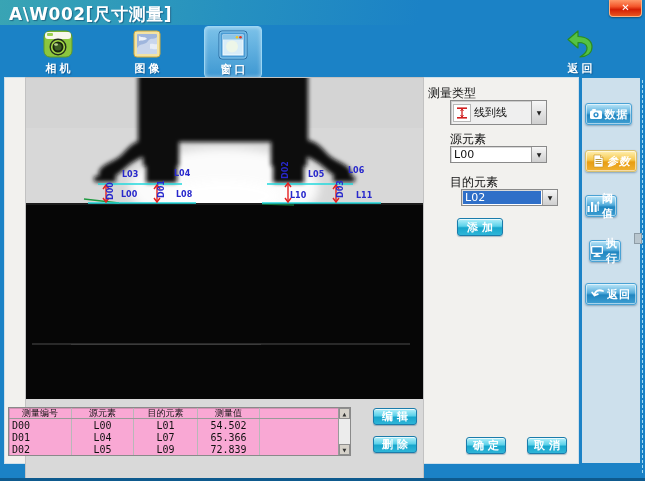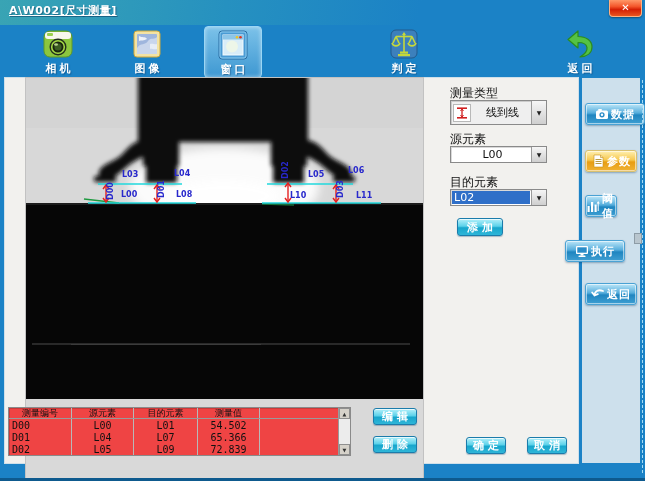--- a/index.html
+++ b/index.html
@@ -2,22 +2,22 @@
 <html><head>
 <meta charset="utf-8">
 <style>
   * { margin:0; padding:0; box-sizing:border-box; }
   body { background:#555; font-family:"DejaVu Sans","Liberation Sans",sans-serif; }
   .window { position:relative; width:645px; height:481px; background:#1b82c6; overflow:hidden; }
 
   
   .titlebar { position:absolute; left:0; top:0; right:0; height:25px;
     background:linear-gradient(100deg,#39a4b4 0%,#2691c0 35%,#1b82c6 65%); }
-  .title-text { position:absolute; left:9px; top:3px; color:#fff; font-size:11px; font-weight:bold;
-    text-shadow:1px 1px 1px rgba(0,40,80,.45); letter-spacing:.5px;text-decoration:underline; }
+  .title-text { position:absolute; left:9px; top:3px; color:#fff; font-size:17px; font-weight:bold;
+    text-shadow:1px 1px 1px rgba(0,40,80,.45); letter-spacing:.5px; }
   .close-btn { position:absolute; right:3px; top:0; width:33px; height:17px;
     background:linear-gradient(180deg,#ff9868 0%,#f4572c 40%,#d41f04 60%,#e8541e 100%);
     border:1px solid #ffb080; border-top:none; border-radius:0 0 4px 4px;
     color:#fff; font-size:10px; font-weight:bold; text-align:center; line-height:15px;
     box-shadow:0 1px 2px rgba(0,0,0,.4); cursor:pointer; }
 
   
   .tb-btn { position:absolute; top:26px; width:58px; height:52px; display:flex; flex-direction:column;
     align-items:center; border-radius:4px; cursor:pointer; }
   .tb-btn.active { background:linear-gradient(180deg,#7cc2e9,#429ad0 2%,#3e98d2); 
@@ -37,44 +37,44 @@
   
   .photo { position:absolute; left:21px; top:0; width:397px; height:416px; background:#d9d9d9; overflow:hidden;
     outline:1px solid #c2c2c2; }
   .mlabel { position:absolute; font-size:8px; font-weight:bold; color:#2828cc; line-height:1; white-space:nowrap; }
   .mlabel.rot { transform:rotate(-90deg); }
 
   
   .ctrl-label { position:absolute; font-size:12px; color:#111; white-space:nowrap; }
   .combo { position:absolute; display:flex; align-items:center; background:#fff; border:1px solid #8a8a8a;
     box-shadow:inset 1px 1px 0 rgba(0,0,0,.15); cursor:pointer; }
-  .combo .val { flex:1; font-size:11px; padding-left:3px; color:#111; overflow:hidden; white-space:nowrap;text-align:center; }
+  .combo .val { flex:1; font-size:11px; padding-left:3px; color:#111; overflow:hidden; white-space:nowrap; }
   .combo .val.selected { background:#2f6fc8; color:#fff; margin:1px; padding-left:2px; align-self:stretch; display:flex; align-items:center; }
   .combo .arrow-btn { width:15px; align-self:stretch; background:linear-gradient(180deg,#f6f6f6,#cfcfcf);
     border-left:1px solid #9a9a9a; font-size:6px; color:#222; display:flex; align-items:center; justify-content:center; }
   .type-icon-box { width:18px; height:18px; background:#fff; border:1px solid #b8b8b8; margin-left:2px;
     display:flex; align-items:center; justify-content:center; }
 
   
   .btn-cyan { position:absolute; display:flex; align-items:center; justify-content:center;
     background:linear-gradient(180deg,#b4f0fa 0%,#5cd2ea 45%,#17a6cc 55%,#2fb6d8 100%);
     border:1px solid #1b7cab; border-radius:3px; color:#fff; font-weight:bold; font-size:11px;
     letter-spacing:4px; padding-left:4px; box-shadow:inset 0 1px 0 rgba(255,255,255,.7),0 1px 1px rgba(0,60,100,.3);
     cursor:pointer; }
 
   
   .side-btn { position:absolute; left:3px; width:52px; height:22px; display:flex; align-items:center; justify-content:center;
     gap:2px; border-radius:3px; border:1px solid #4aa2d4; color:#fff; font-weight:bold; font-size:11px; letter-spacing:1px;
     background:linear-gradient(180deg,#bce6f8 0%,#55addc 45%,#1f85c0 55%,#3f9fd2 100%);
     box-shadow:inset 0 0 0 1px rgba(255,255,255,.55),0 1px 2px rgba(0,50,90,.35); cursor:pointer; }
-  .side-btn.active { background:linear-gradient(180deg,#fff0b2 0%,#f6c84e 45%,#e89d12 55%,#f0b233 100%); border-color:#d8c070; }
+  .side-btn.active { background:linear-gradient(180deg,#fff0b2 0%,#f6c84e 45%,#e89d12 55%,#f0b233 100%); border-color:#d8c070;font-style:italic; }
   .sb-icon { width:14px; height:14px; flex:none; }
 
   
-  .meas-table { position:absolute; left:3px; top:329px; width:343px; height:49px; background:#ef4444;
+  .meas-table { position:absolute; left:3px; top:329px; width:343px; height:49px; background:#f9a8d4;
     border:1px solid #8a8a8a; box-shadow:inset 1px 1px 0 rgba(0,0,0,.15); display:flex; }
   .tbl-main { flex:1; }
   .tbl-row { display:flex; height:12px; align-items:center; }
   .tbl-row.head { height:11px; border-bottom:1px solid #9a9a9a; }
   .tbl-cell { font-size:9px; color:#111; overflow:hidden; white-space:nowrap; text-align:center;
     border-right:1px solid #b8b8b8; align-self:stretch; display:flex; align-items:center; justify-content:center; }
   .tbl-row.head .tbl-cell { font-family:"DejaVu Sans","Liberation Sans",sans-serif; }
   .tbl-row.body .tbl-cell { font-family:"DejaVu Sans Mono","Liberation Mono",monospace; font-size:10px; }
   .tbl-row.body .tbl-cell:first-child { justify-content:flex-start; padding-left:3px; }
   .c0{width:63px;} .c1{width:62px;} .c2{width:64px;} .c3{width:62px;} .c4{width:78px;border-right:none;}
@@ -126,39 +126,20 @@
       <rect x="6" y="6" width="20" height="20" fill="#d9edf8" stroke="#f2fafe"></rect>
       <rect x="6" y="6" width="20" height="4.5" fill="#8ec6e8"></rect>
       <circle cx="23.5" cy="8.2" r="1.3" fill="#e23420"></circle>
       <circle cx="20" cy="8.2" r="1.3" fill="#f2c41e"></circle>
       <circle cx="15" cy="17.5" r="6" fill="#eef6e6" opacity=".9"></circle>
     </svg>
     <span class="tb-label">窗口</span>
   </div>
 
 
-  <div class="tb-btn" style="left:375px">
-    <svg class="tb-icon" viewBox="0 0 32 32">
-      <rect x="3" y="2" width="26" height="28" rx="5" fill="#3c80bc" stroke="#235a8c"></rect>
-      <g stroke="#c6d83a" stroke-width="1.6" fill="none">
-        <line x1="16" y1="6" x2="16" y2="24"></line>
-        <line x1="8" y1="8.5" x2="24" y2="8.5"></line>
-        <line x1="8" y1="8.5" x2="5" y2="15"></line>
-          <line x1="8" y1="8.5" x2="11" y2="15"></line>
-        <line x1="24" y1="8.5" x2="21" y2="15"></line>
-          <line x1="24" y1="8.5" x2="27" y2="15"></line>
-        <path d="M4 15 A4.2 4.2 0 0 0 12 15"></path>
-        <path d="M20 15 A4.2 4.2 0 0 0 28 15"></path>
-      </g>
-      <path d="M16 4 L18 7 L14 7 Z" fill="#c6d83a"></path>
-      <rect x="12" y="23.5" width="8" height="2.2" fill="#c6d83a"></rect>
-      <rect x="10" y="26" width="12" height="2.2" fill="#c6d83a"></rect>
-    </svg>
-    <span class="tb-label">判定</span>
-  </div>
 
 
   <div class="tb-btn" style="left:551px">
     <svg class="tb-icon" viewBox="0 0 32 32">
       <path d="M14 3 L14 8.5 C22 8.5 28 12.5 28 19 C28 25 23 28.5 16 29 C21 26 23.5 23 23 19.5 C22.5 16 19 14.5 14 14.5 L14 20 L4 11.5 Z" fill="#54c244" stroke="#2c8c1e" stroke-width="1.2" stroke-linejoin="round"></path>
     </svg>
     <span class="tb-label">返回</span>
   </div>
 
   <div class="sidestrip"></div>
@@ -231,42 +212,42 @@
       <span class="mlabel" style="left:282px;top:93px">L05</span>
       <span class="mlabel" style="left:322px;top:89px">L06</span>
       <span class="mlabel" style="left:264px;top:114px">L10</span>
       <span class="mlabel" style="left:330px;top:114px">L11</span>
       <span class="mlabel rot" style="left:76px;top:109px">D00</span>
       <span class="mlabel rot" style="left:127px;top:107px">D01</span>
       <span class="mlabel rot" style="left:251px;top:88px">D02</span>
       <span class="mlabel rot" style="left:306px;top:107px">D03</span>
     </div>
 
-    <span class="ctrl-label" style="left:445px;top:7px">测量类型</span>
+    <span class="ctrl-label" style="left:423px;top:7px">测量类型</span>
     <div class="combo" style="left:445px;top:22px;width:97px;height:25px;background:#efefef">
       <span class="type-icon-box">
         <svg width="14" height="14" viewBox="0 0 14 14">
           <line x1="2" y1="2.2" x2="12" y2="2.2" stroke="#d02020" stroke-width="1.6"></line>
           <line x1="2" y1="11.8" x2="12" y2="11.8" stroke="#d02020" stroke-width="1.6"></line>
           <line x1="7" y1="3" x2="7" y2="11" stroke="#d02020" stroke-width="1.3"></line>
           <path d="M5.5 5 L7 3 L8.5 5 M5.5 9 L7 11 L8.5 9" stroke="#d02020" stroke-width="1" fill="none"></path>
         </svg>
       </span>
       <span class="val">线到线</span>
       <span class="arrow-btn">▼</span>
     </div>
 
     <span class="ctrl-label" style="left:445px;top:53px">源元素</span>
     <div class="combo" style="left:445px;top:68px;width:97px;height:17px">
       <span class="val">L00</span>
       <span class="arrow-btn">▼</span>
     </div>
 
     <span class="ctrl-label" style="left:445px;top:96px">目的元素</span>
-    <div class="combo" style="left:445px;top:111px;width:97px;height:17px">
+    <div class="combo" style="left:456px;top:111px;width:97px;height:17px">
       <span class="val selected">L02</span>
       <span class="arrow-btn">▼</span>
     </div>
 
     <div class="btn-cyan" style="left:452px;top:140px;width:46px;height:18px">添加</div>
 
     <div class="meas-table">
       <div class="tbl-main">
         <div class="tbl-row head">
           <span class="tbl-cell c0">测量编号</span>
@@ -302,21 +283,21 @@
         <span class="scr-btn">▼</span>
       </div>
     </div>
 
     <div class="btn-cyan" style="left:368px;top:330px;width:44px;height:17px">编辑</div>
     <div class="btn-cyan" style="left:368px;top:358px;width:44px;height:17px">删除</div>
     <div class="btn-cyan" style="left:461px;top:359px;width:40px;height:17px">确定</div>
     <div class="btn-cyan" style="left:522px;top:359px;width:40px;height:17px">取消</div>
   </div>
 
-  <div class="side-btn" style="left:585px;top:103px;width:60px">
+  <div class="side-btn" style="left:585px;top:103px;width:47px">
     <svg class="sb-icon" viewBox="0 0 14 14">
       <rect x="1" y="3.5" width="12" height="8.5" rx="1.5" fill="#fff"></rect>
       <rect x="3" y="2" width="4" height="2" rx="1" fill="#fff"></rect>
       <circle cx="7" cy="7.8" r="2.6" fill="#2a8cc8"></circle>
       <circle cx="7" cy="7.8" r="1.2" fill="#fff"></circle>
     </svg>
     <span>数据</span>
   </div>
 
   <div class="side-btn active" style="left:585px;top:150px;width:52px">
@@ -334,21 +315,21 @@
     <svg class="sb-icon" viewBox="0 0 14 14">
       <rect x="1.5" y="7" width="2.2" height="6" fill="#fff"></rect>
       <rect x="5" y="3" width="2.2" height="10" fill="#fff"></rect>
       <rect x="8.5" y="5.5" width="2.2" height="7.5" fill="#fff"></rect>
       <path d="M12.2 2 L13.8 4.5 L10.6 4.5 Z" fill="#fff"></path>
       <line x1="12.2" y1="4" x2="12.2" y2="12" stroke="#fff" stroke-width="1"></line>
     </svg>
     <span>阈值</span>
   </div>
 
-  <div class="side-btn" style="left:565px;top:240px;width:60px">
+  <div class="side-btn" style="left:589px;top:240px;width:32px">
     <svg class="sb-icon" viewBox="0 0 14 14">
       <rect x="1" y="2" width="12" height="8" rx="1" fill="#fff"></rect>
       <rect x="2.3" y="3.3" width="9.4" height="5.4" fill="#2a8cc8"></rect>
       <rect x="5.5" y="10" width="3" height="1.6" fill="#fff"></rect>
       <rect x="3.5" y="11.6" width="7" height="1.4" rx=".6" fill="#fff"></rect>
     </svg>
     <span>执行</span>
   </div>
 
   <div class="side-btn" style="left:585px;top:283px;width:52px">

